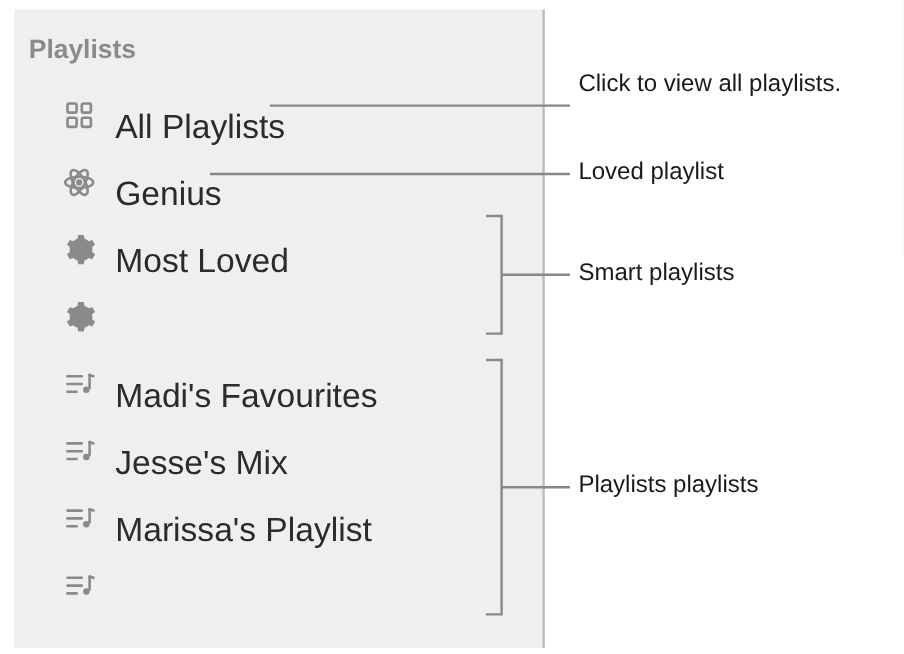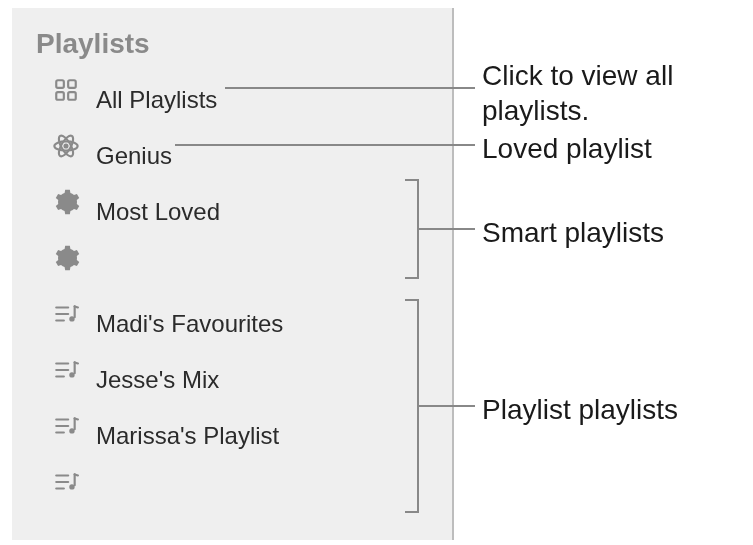--- a/index.html
+++ b/index.html
@@ -16,52 +16,52 @@
     left: 12px;
     top: 8px;
     width: 442px;
     height: 532px;
     background: #efefef;
     border-right: 2px solid #bdbdbd;
     padding-top: 20px;
   }
   .sidebar-header {
     color: #8a8a8a;
-    font-size: 28px;
+    font-size: 22px;
     font-weight: 600;
-    padding-left: 24px;
-    margin-bottom: 2px;
+    padding-left: 12px;
+    margin-bottom: 14px;
   }
   .pl-item {
     display: flex;
     align-items: center;
     height: 56px;
     padding-left: 40px;
     cursor: default;
   }
   .pl-icon {
     width: 28px;
     height: 28px;
     color: #8a8a8a;
     flex: 0 0 28px;
     display: flex;
     align-items: center;
     justify-content: center;
   }
   .pl-label {
-    font-size: 24px;
+    font-size: 28px;
     color: #2b2b2b;
     margin-left: 16px;
     margin-top: 20px;
   }
   svg { display: block; }
 
   .callout {
     position: absolute;
-    font-size: 28px;
+    font-size: 20px;
     color: #1a1a1a;
     line-height: 1.25;
   }
   .leader {
     position: absolute;
     stroke: #888;
     stroke-width: 2;
     fill: none;
   }
 </style>
@@ -177,13 +177,13 @@
   <path d="M405 180 H418 V278 H405"></path>
   <line x1="418" y1="229" x2="475" y2="229"></line>
 
   <path d="M405 300 H418 V512 H405"></path>
   <line x1="418" y1="406" x2="475" y2="406"></line>
 </svg>
 
 <div class="callout" style="left:482px; top:58px; width:250px">Click to view all playlists.</div>
 <div class="callout" style="left:482px; top:131px">Loved playlist</div>
 <div class="callout" style="left:482px; top:215px">Smart playlists</div>
-<div class="callout" style="left:482px; top:392px">Playlist playlists</div>
+<div class="callout" style="left:482px; top:392px">Playlists playlists</div>
 
 </body></html>

